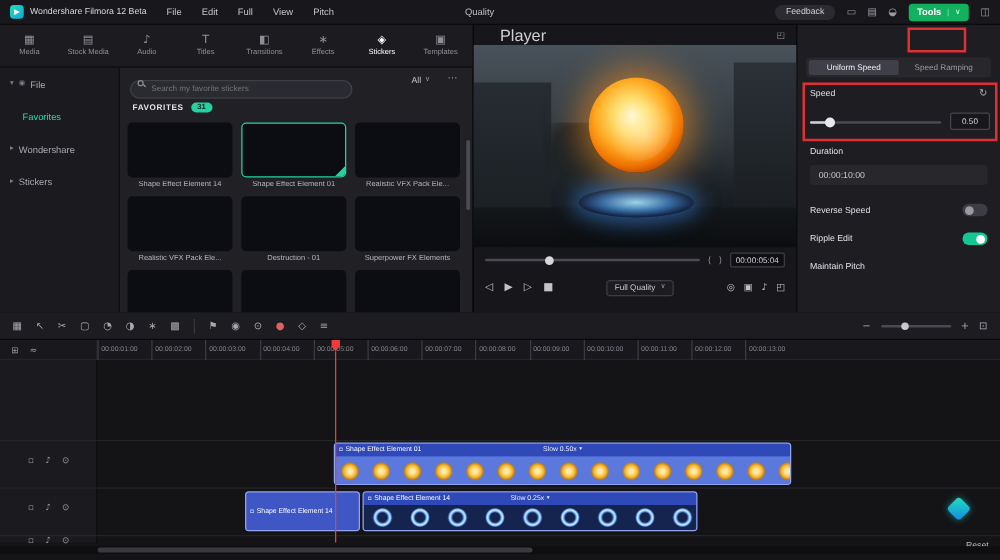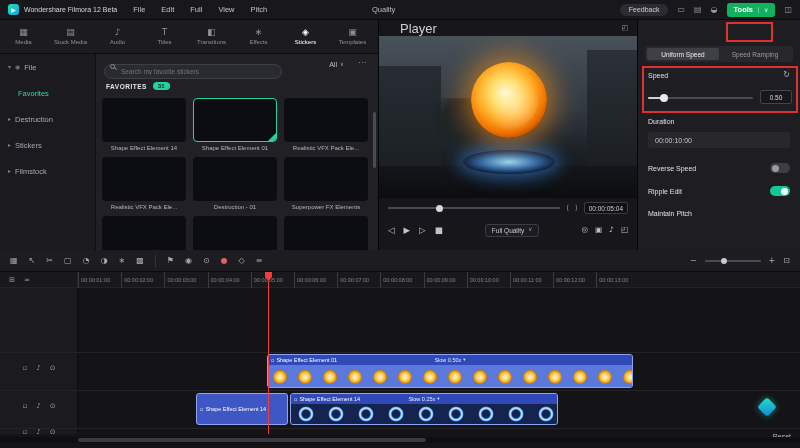--- a/index.html
+++ b/index.html
@@ -233,29 +233,25 @@
     <div class="sb-item">
         <span class="ic">▾</span>
         <span class="ic">◉</span>
         <span>File</span>
       </div>
     <div class="sb-item child active">
         <span>Favorites</span>
       </div>
     <div class="sb-item">
         <span class="ic">▸</span>
-        <span>Destruction</span>
+        <span>Wondershare</span>
       </div>
     <div class="sb-item">
         <span class="ic">▸</span>
         <span>Stickers</span>
-      </div>
-    <div class="sb-item">
-        <span class="ic">▸</span>
-        <span>Filmstock</span>
       </div>
   </aside>
 
   <section class="stickers">
     <div class="search-wrap">
       <span class="mag"></span>
       <input class="search-input" placeholder="Search my favorite stickers" style="">
     </div>
     <div class="all-dd">
         <span>All</span>

